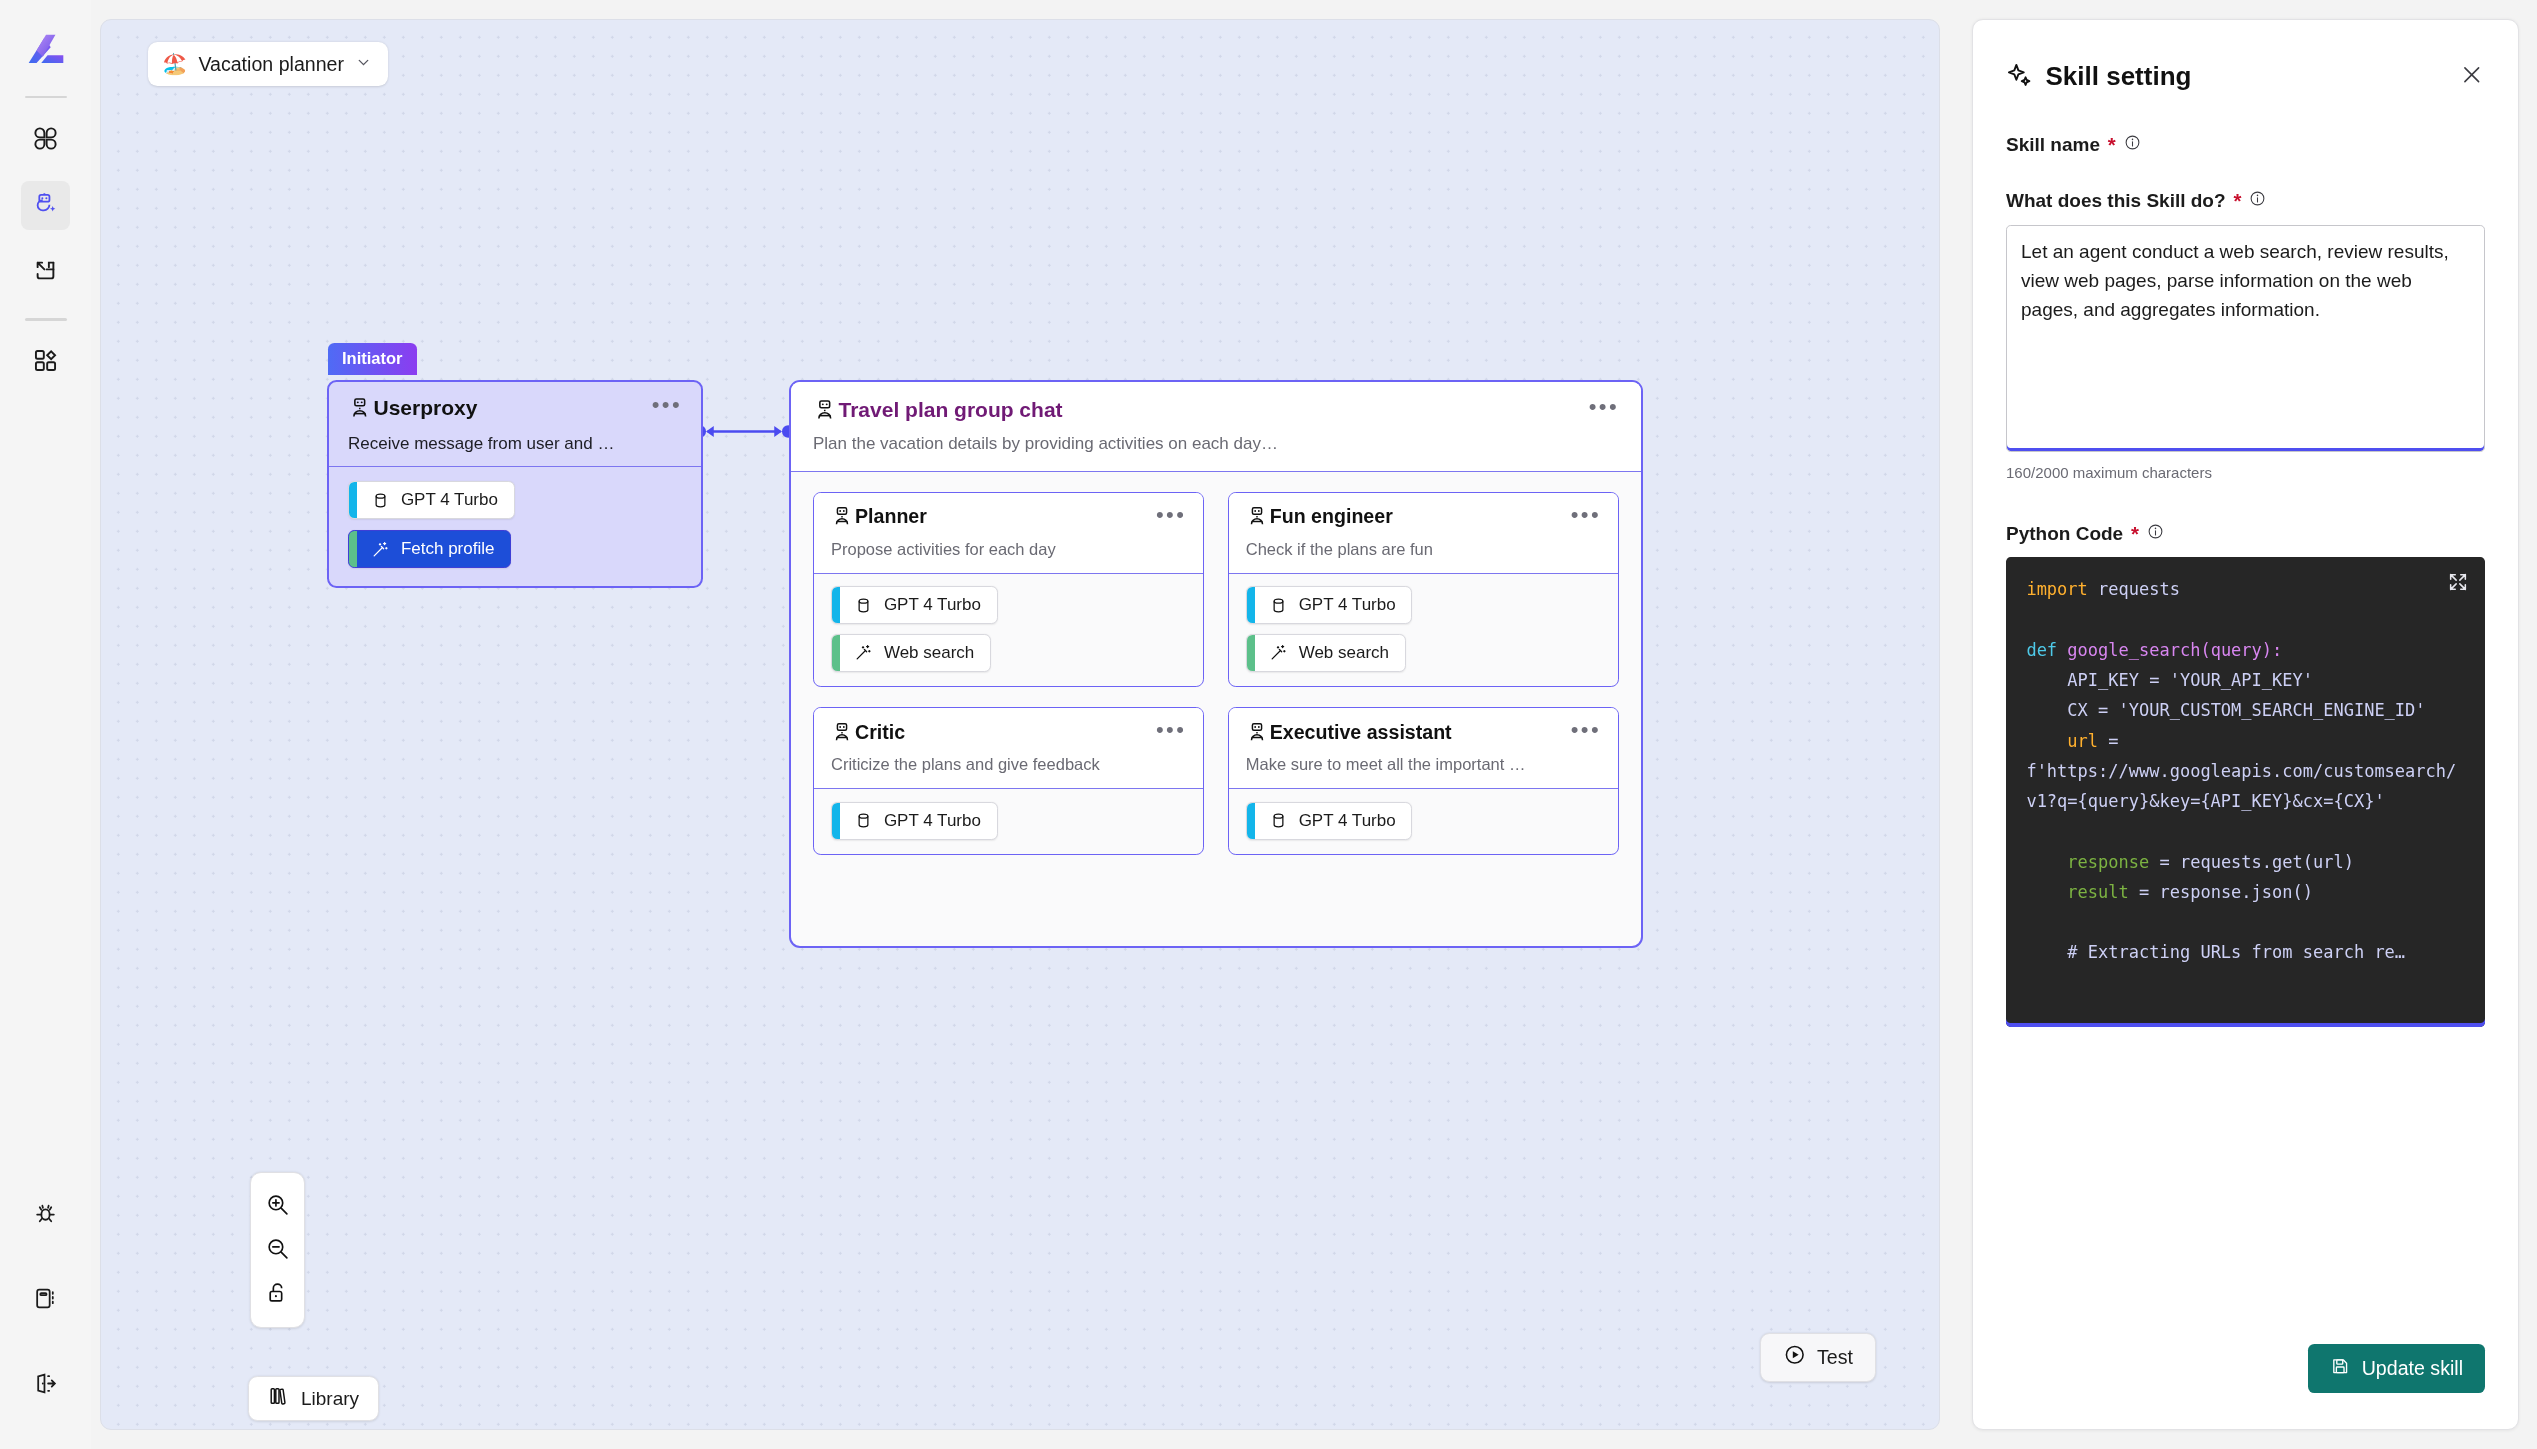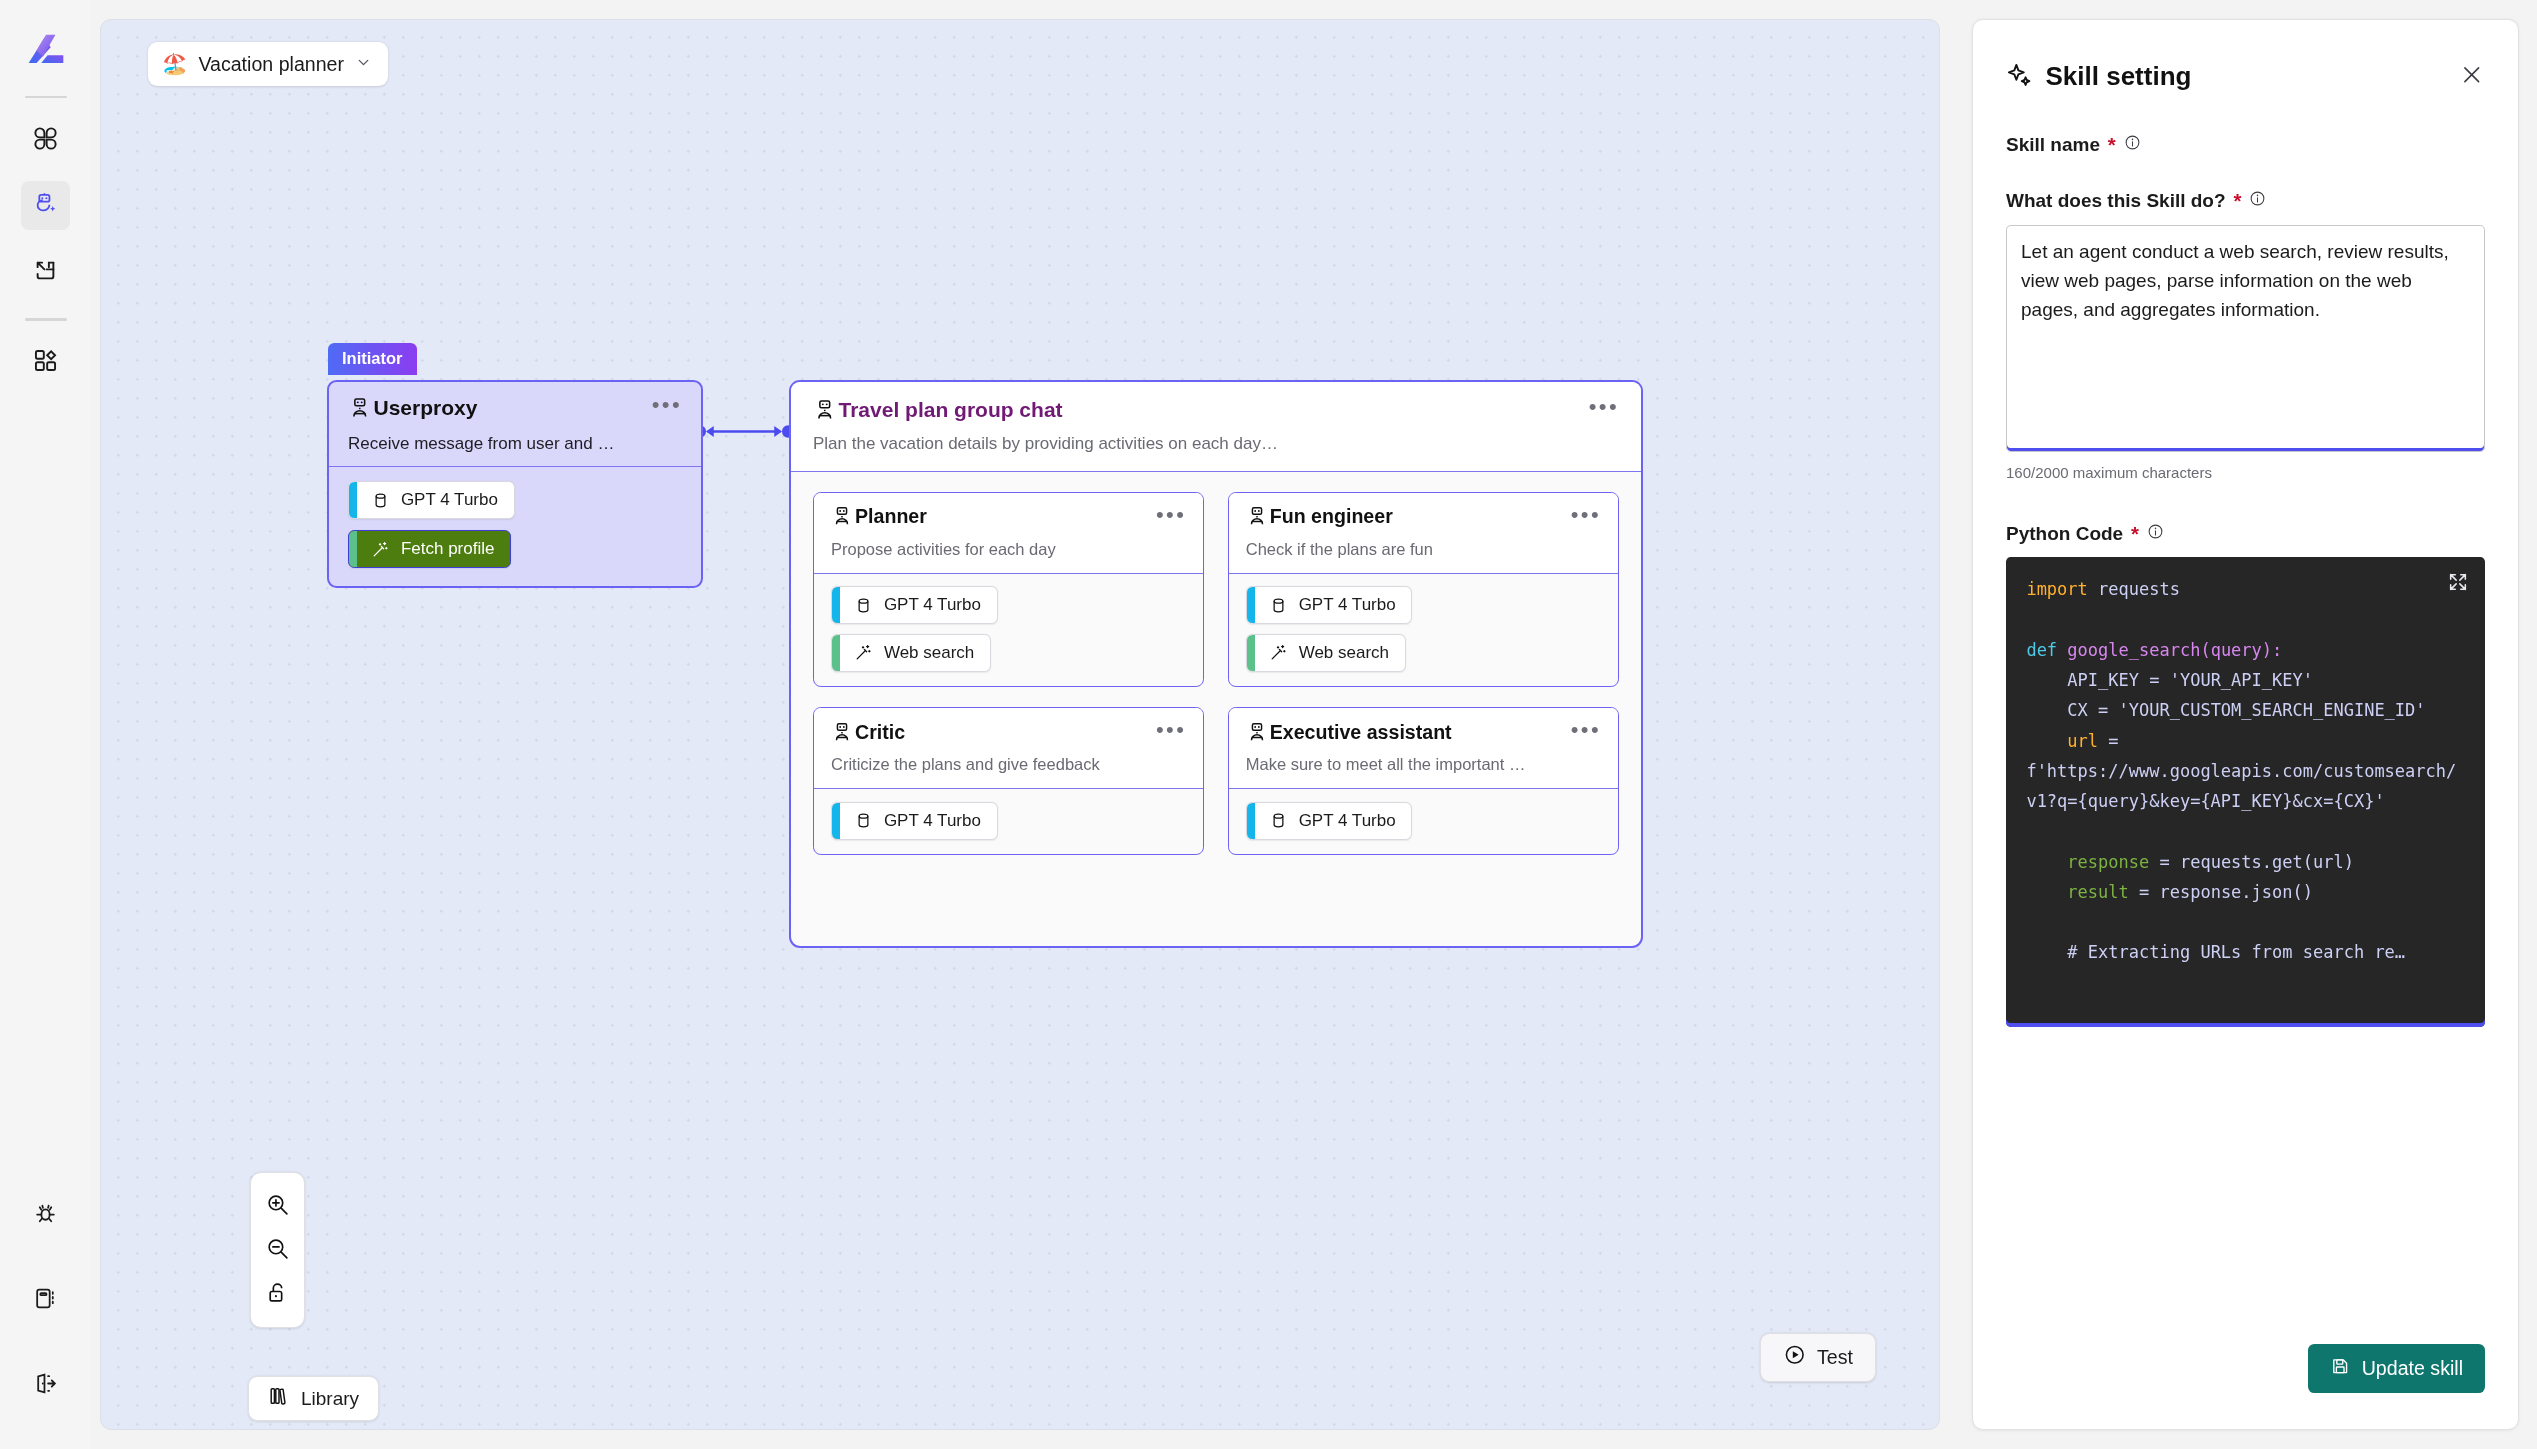--- a/index.html
+++ b/index.html
@@ -80,21 +80,21 @@
     height: 38px; border-radius: 6.3px; padding: 0 15.7px 0 0;
     background: #fff; border: 0.8px solid #d8d8de;
     font-size: 17px; color: #1b1b1b; position: relative;
     overflow: hidden; width: fit-content; cursor: pointer;
     box-shadow: 0 0.8px 1.6px rgba(0,0,0,.07);
   }
   .chip .bar { width: 7.8px; height: 100%; flex: 0 0 7.8px; }
   .chip .bar.blue { background: #13b5ea; }
   .chip .bar.green { background: #5cc08a; }
   .chip .ic { display: flex; align-items: center; margin-left: 3.1px; }
-  .chip.filled { background: #4d7c0f; color: #fff; border-color: #3f3fd6; }
+  .chip.filled { background: #1d4ed8; color: #fff; border-color: #3f3fd6; }
 
   
   .conn { position: absolute; left: 592px; top: 396px; width: 102px; height: 31px; z-index: 1; }
 
   
   .group {
     position: absolute; left: 688px; top: 360px;
     width: 854px; height: 568px;
     background: #fafafb; border: 2.4px solid #6c63f5; border-radius: 11px;
     z-index: 2;

